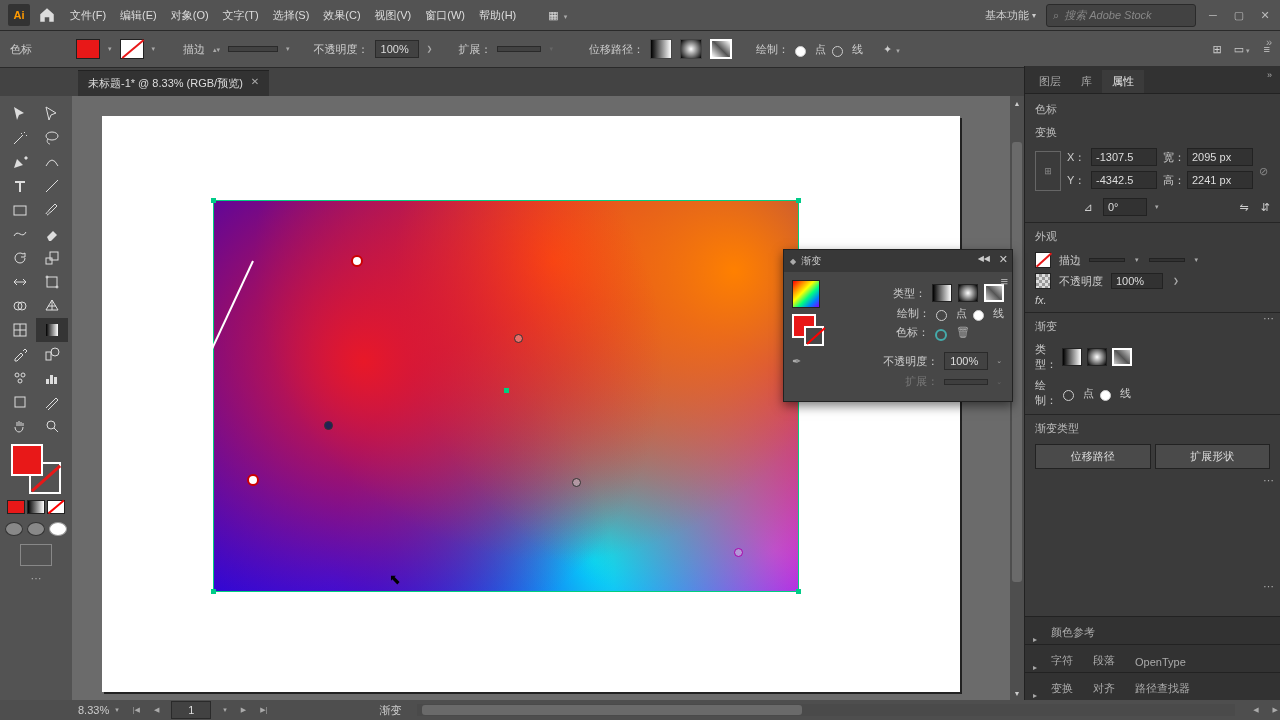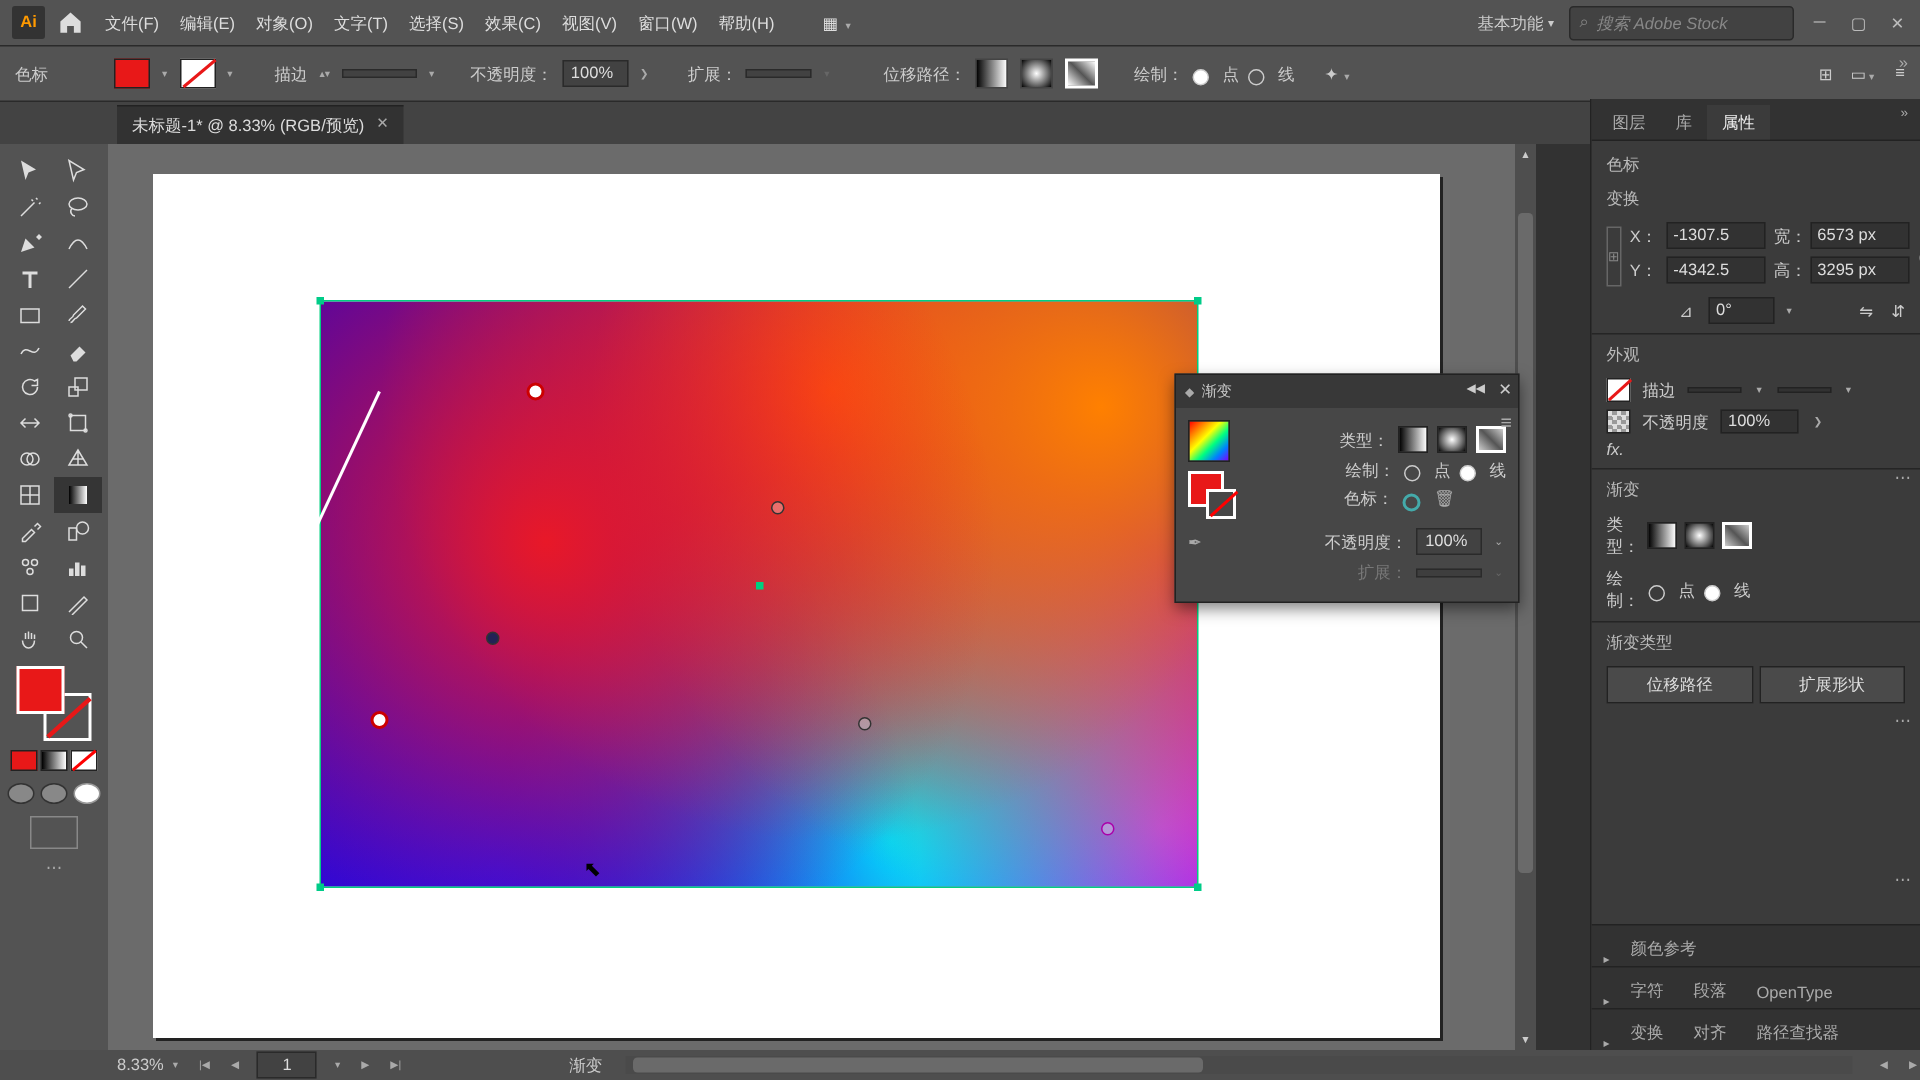--- a/index.html
+++ b/index.html
@@ -71,21 +71,21 @@
 .gradrect .cen{left:290px;top:187px;background:#00d080}
 .gradline{position:absolute;left:38px;top:60px;width:1px;height:230px;border-left:2px solid #fff;transform:rotate(25deg);transform-origin:top}
 .anchor{position:absolute;width:12px;height:12px;border:2px solid #c00;border-radius:50%;background:#fff}
 .anchor.a1{left:137px;top:54px}
 .anchor.a2{left:33px;top:273px}
 .cursor{position:absolute;left:175px;top:370px;font-size:14px;color:#000}
 .vscroll{position:absolute;right:0;top:0;bottom:0;width:14px;background:#4e4e4e}
 .vscroll .thumb{position:absolute;top:46px;width:10px;left:2px;height:440px;background:#6a6a6a;border-radius:3px}
 .vscroll .arr{position:absolute;width:14px;height:14px;color:#ccc;font-size:7px;display:flex;align-items:center;justify-content:center}
 .vscroll .arr.up{top:0}.vscroll .arr.dn{bottom:0}
-.right-panels{position:absolute;right:0;top:66px;width:220px;bottom:20px;background:#3b3b3b;color:#ccc;border-left:1px solid #222;overflow:hidden}
+.right-panels{position:absolute;right:0;top:66px;width:256px;bottom:20px;background:#3b3b3b;color:#ccc;border-left:1px solid #222;overflow:hidden}
 .panel-tabs{height:28px;background:#323232;display:flex;align-items:flex-end;padding-left:4px;border-bottom:1px solid #222}
 .ptab{padding:4px 10px;color:#aaa}
 .ptab.active{background:#3b3b3b;color:#eee}
 .panel-body{padding:8px 10px}
 .sec-title{color:#bbb;font-size:11px;margin-bottom:8px}
 .tr-row{display:flex;align-items:center;gap:6px;margin-bottom:5px}
 .tr-row .fld{background:#323232;border:1px solid #222;color:#ddd;padding:2px 4px;width:66px}
 .tr-row .ll{width:18px;color:#ccc;text-align:center}
 .linkicn{width:26px;height:40px;border:1px solid #666;display:flex;align-items:center;justify-content:center;font-size:9px;color:#888;margin-right:6px}
 .ap-row{display:flex;align-items:center;gap:8px;margin:5px 0}
@@ -473,27 +473,27 @@
   <div class="panel-body">
     <div class="sec-title">色标</div>
     <div class="sec-title">变换</div>
     <div style="display:flex;align-items:center">
       <div class="linkicn">⊞</div>
       <div>
         <div class="tr-row">
           <span class="ll">X：</span>
             <span class="fld">-1307.5</span>
           <span class="ll">宽：</span>
-            <span class="fld">6573 px</span>
+            <span class="fld">2095 px</span>
         </div>
         <div class="tr-row">
           <span class="ll">Y：</span>
             <span class="fld">-4342.5</span>
           <span class="ll">高：</span>
-            <span class="fld">3295 px</span>
+            <span class="fld">2241 px</span>
         </div>
       </div>
       <span style="margin-left:6px;color:#888">⊘</span>
     </div>
     <div class="tr-row" style="margin-top:4px">
       <span style="width:38px"></span>
       <span class="ll">⊿</span>
         <span class="fld" style="width:44px">0°</span>
         <span class="carets">▾</span>
       <span style="flex:1"></span>

